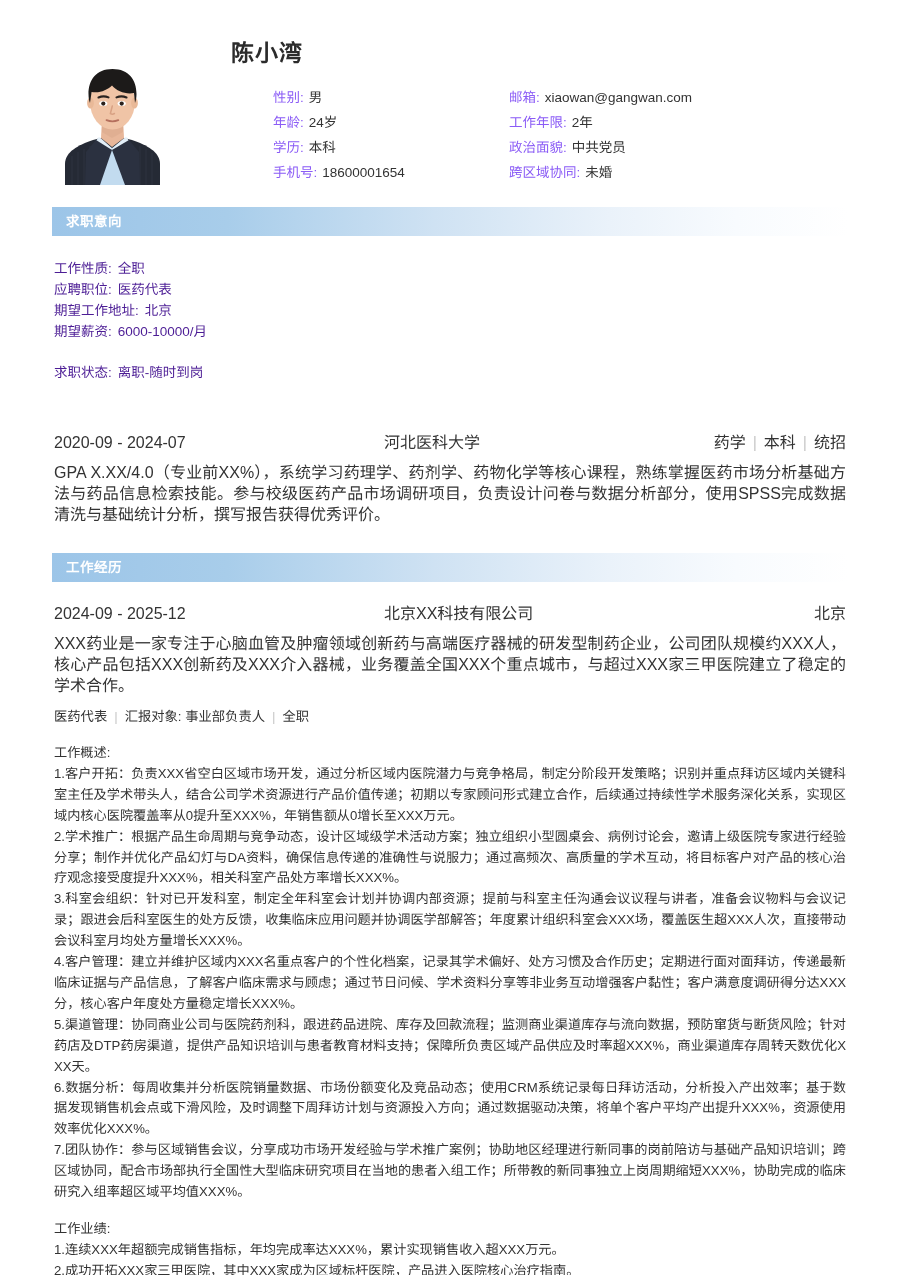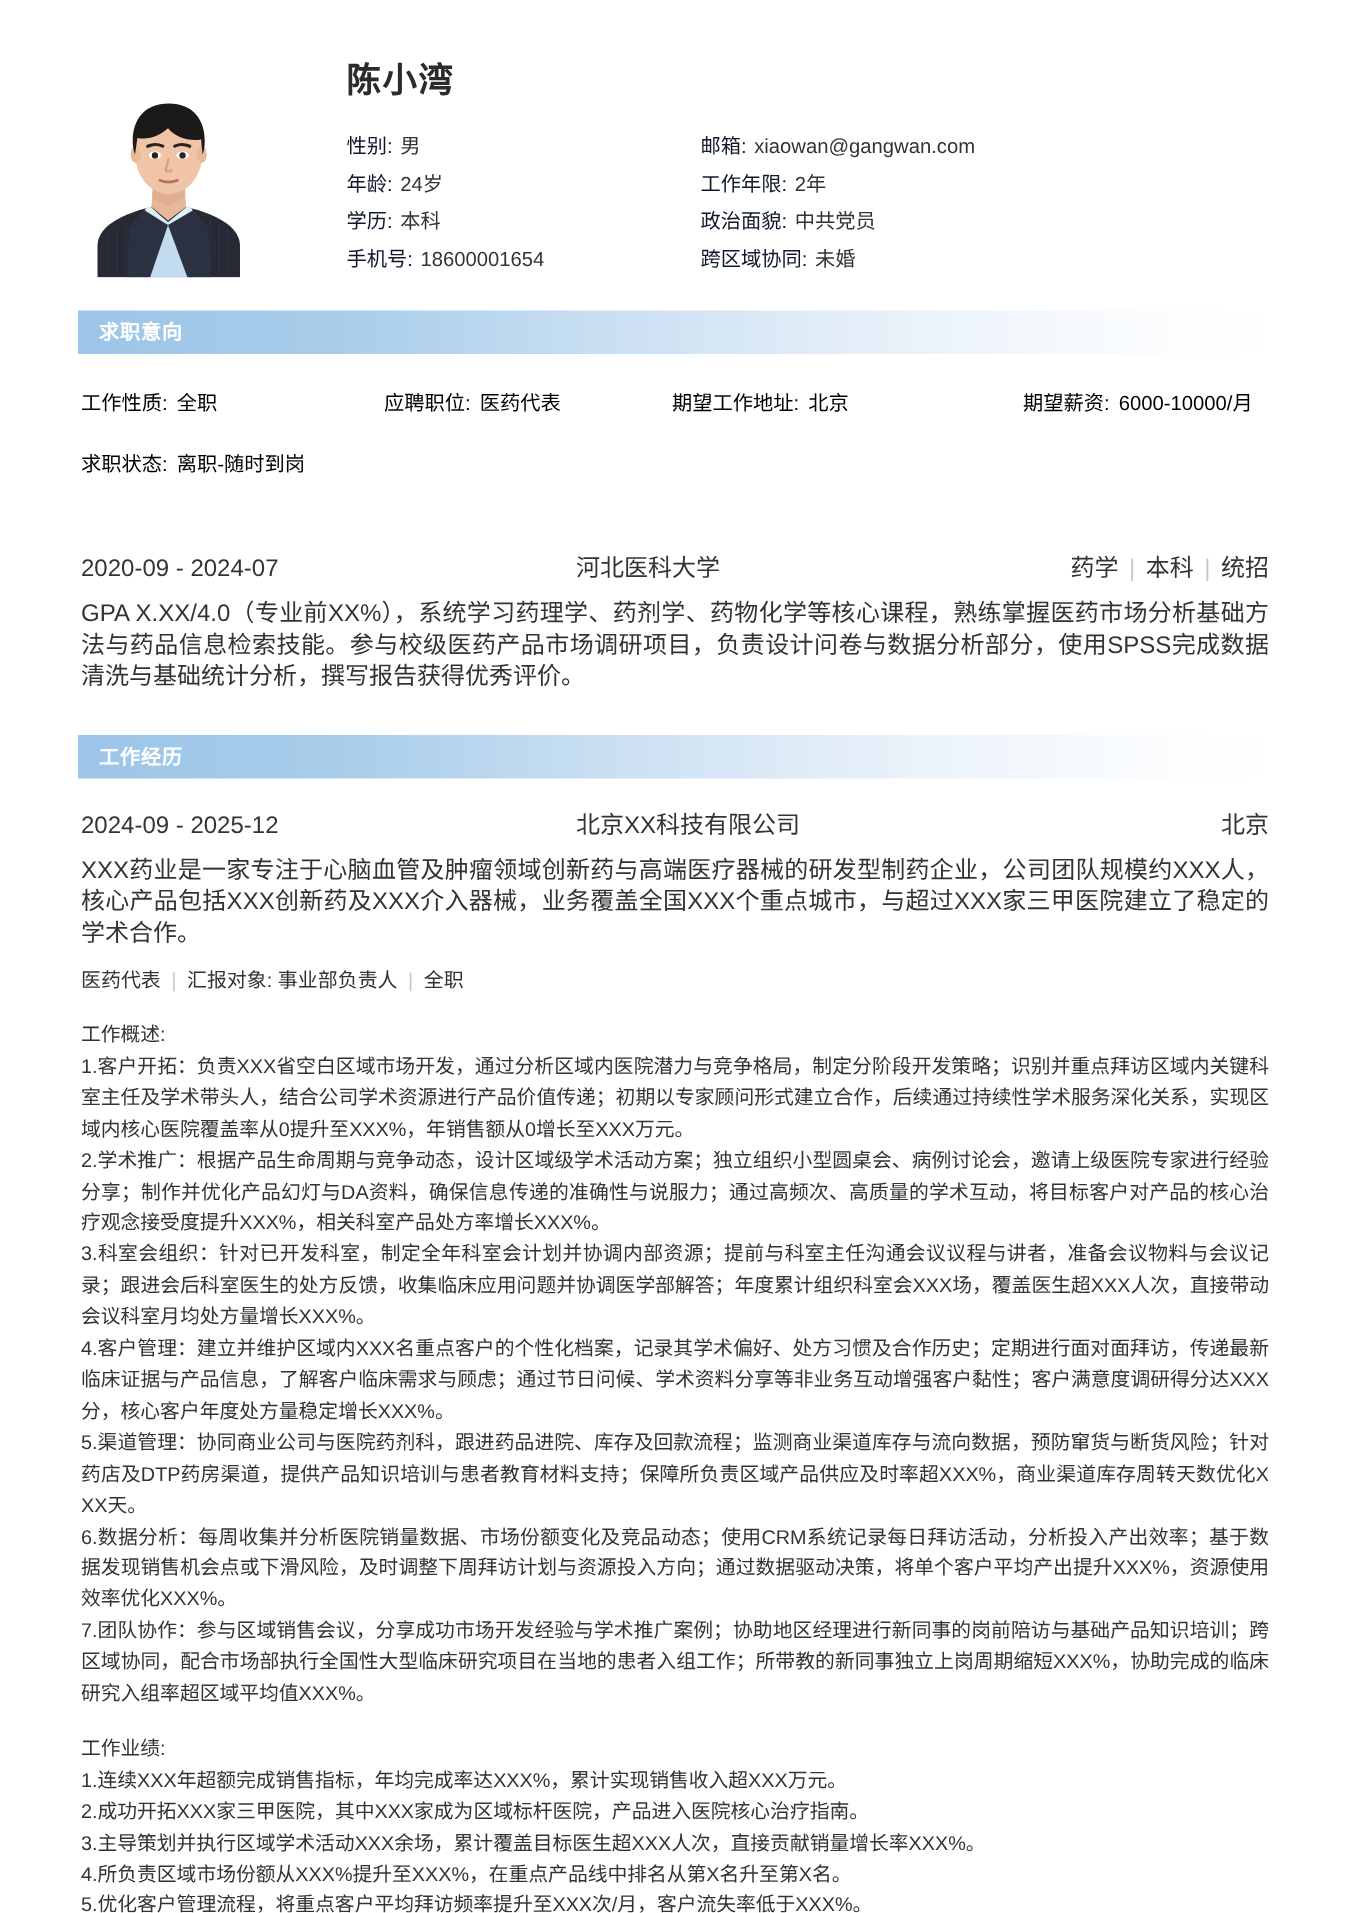--- a/index.html
+++ b/index.html
@@ -66,21 +66,21 @@
     display: flex;
   }
   .fcol { width: 236px; }
   .fcol.second { width: auto; }
   .frow {
     font-size: 13.5px;
     line-height: 25px;
     color: #333333;
     white-space: nowrap;
   }
-  .flabel { color: #0f172a; }
+  .flabel { color: #8b5cf6; margin-left: 42px; }
   .fval { color: #333333; margin-left: 5px; }
 
   
   .sec-bar {
     height: 29px;
     line-height: 29px;
     background: linear-gradient(to right, #9cc5e8 0%, #a8cdea 22%, #cfe2f3 48%, #eaf2fa 70%, #f8fbfe 86%, #ffffff 100%);
     color: #ffffff;
     font-size: 13.5px;
     font-weight: bold;
@@ -90,22 +90,23 @@
   }
 
   
   .sec-body { padding: 0 2px; }
 
   
   .ji-row {
     display: flex;
     font-size: 13.5px;
     line-height: 21px;
-    color: #000000;
+    color: #4c1d95;
     white-space: nowrap;
+    flex-direction: column;
   }
   .ji-row.first { padding-top: 22px; }
   .ji-row.second { padding-top: 20px; }
   .ji-cell { flex: 0 0 auto; }
   .ji-c1 { width: 202px; }
   .ji-c2 { width: 192px; }
   .ji-c3 { width: 234px; }
   .ji-c4 { width: auto; }
   .ji-val { margin-left: 6px; }
 

